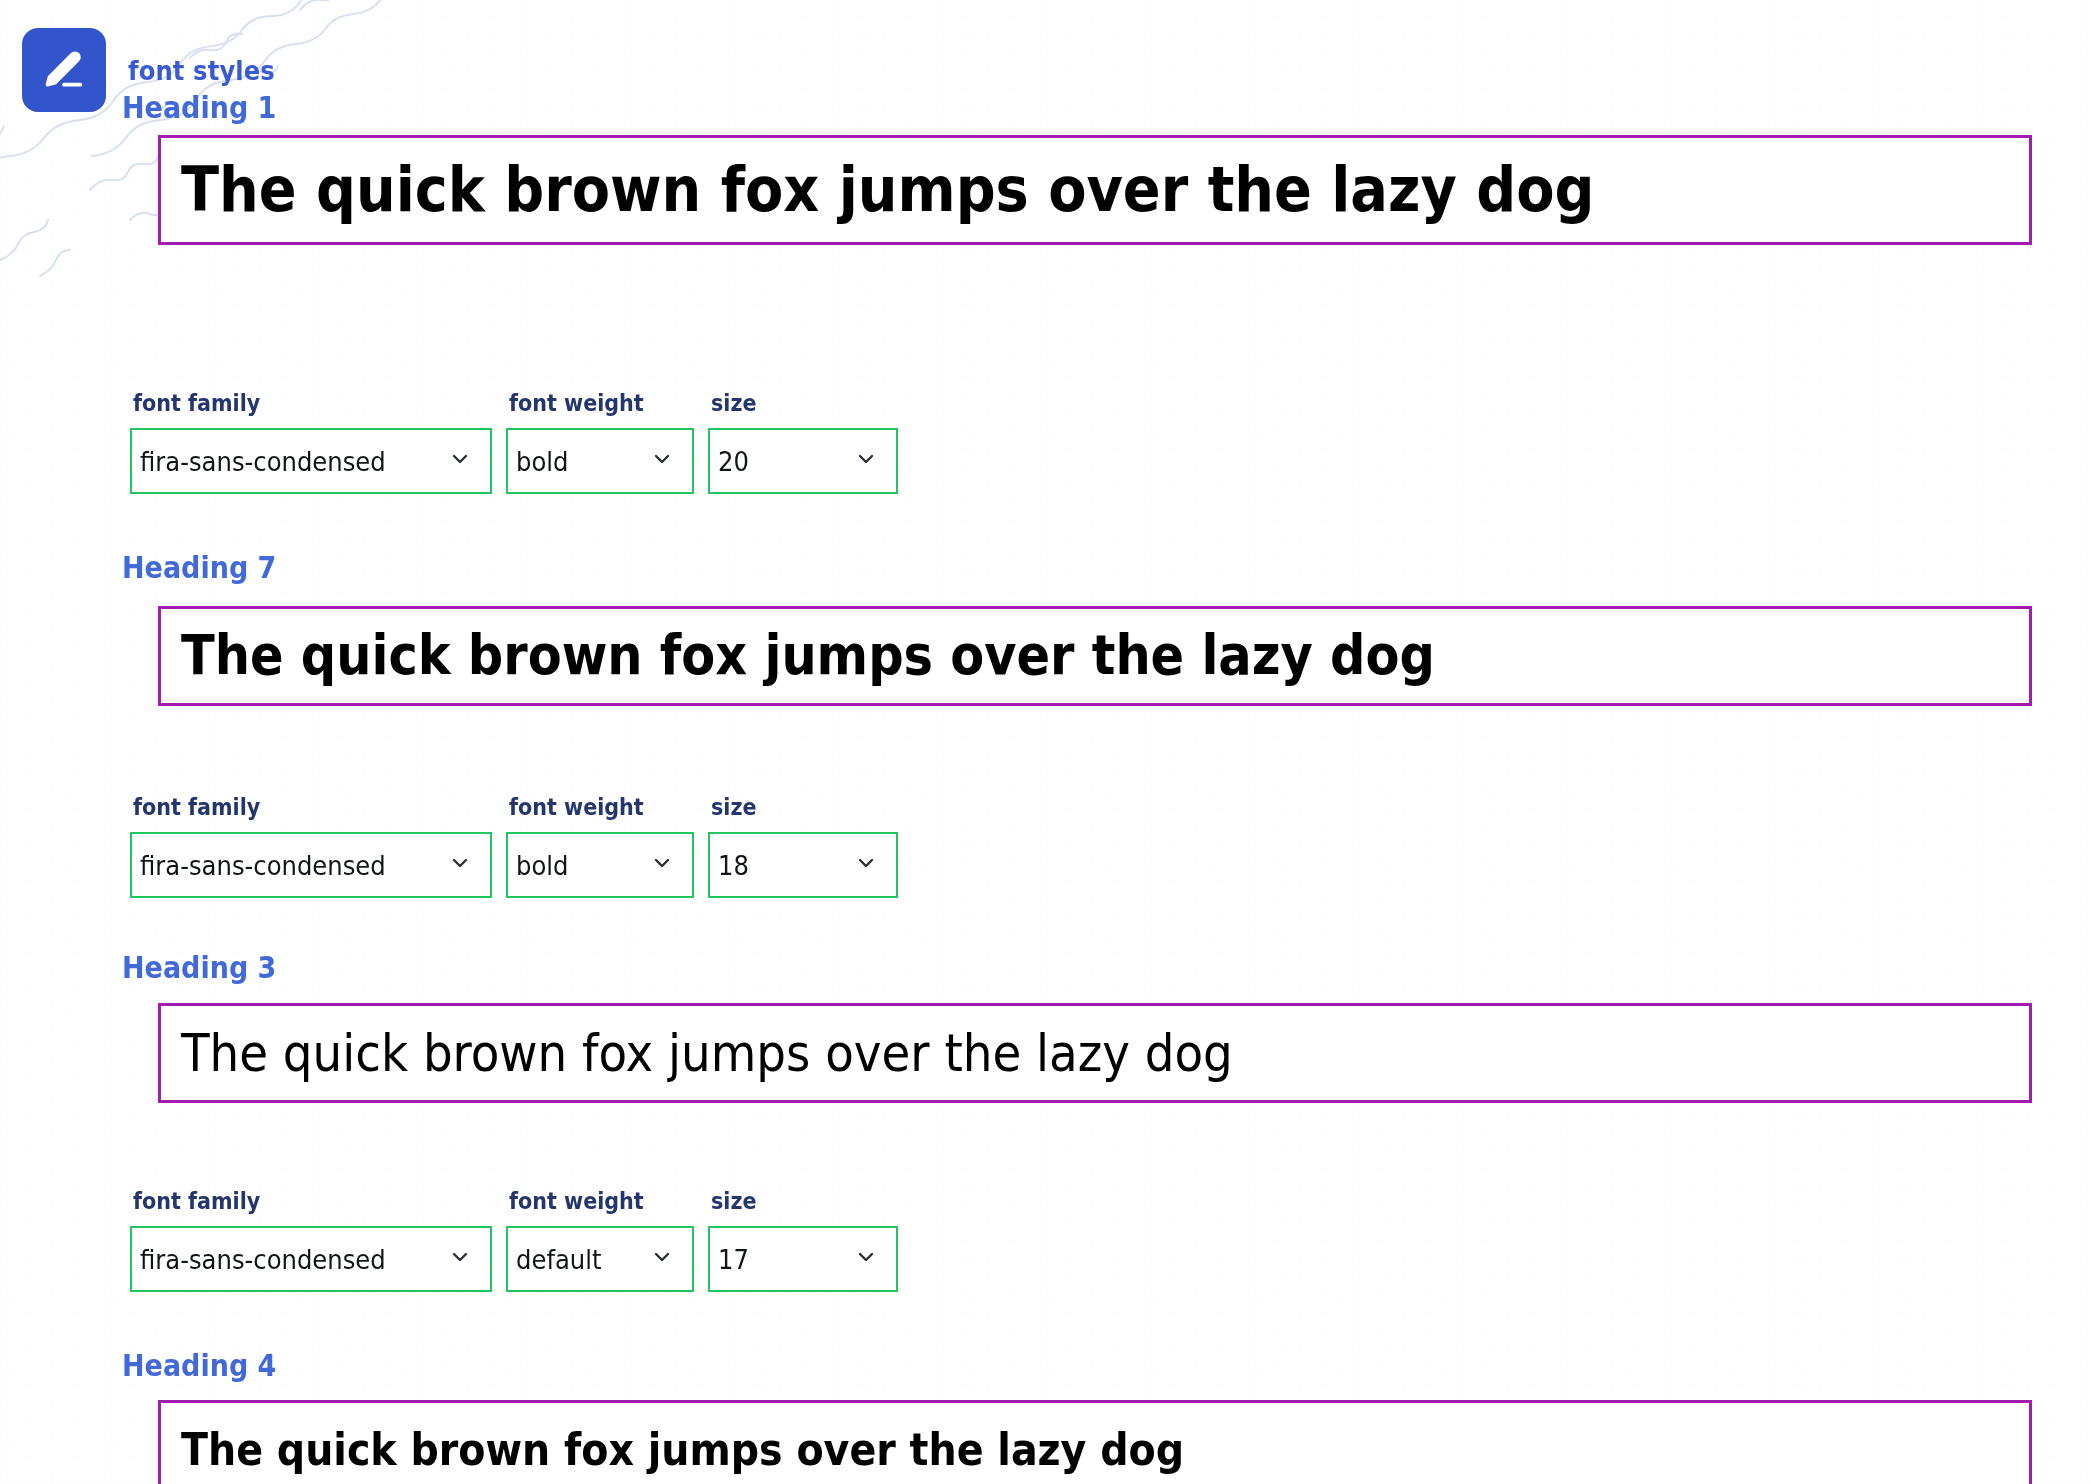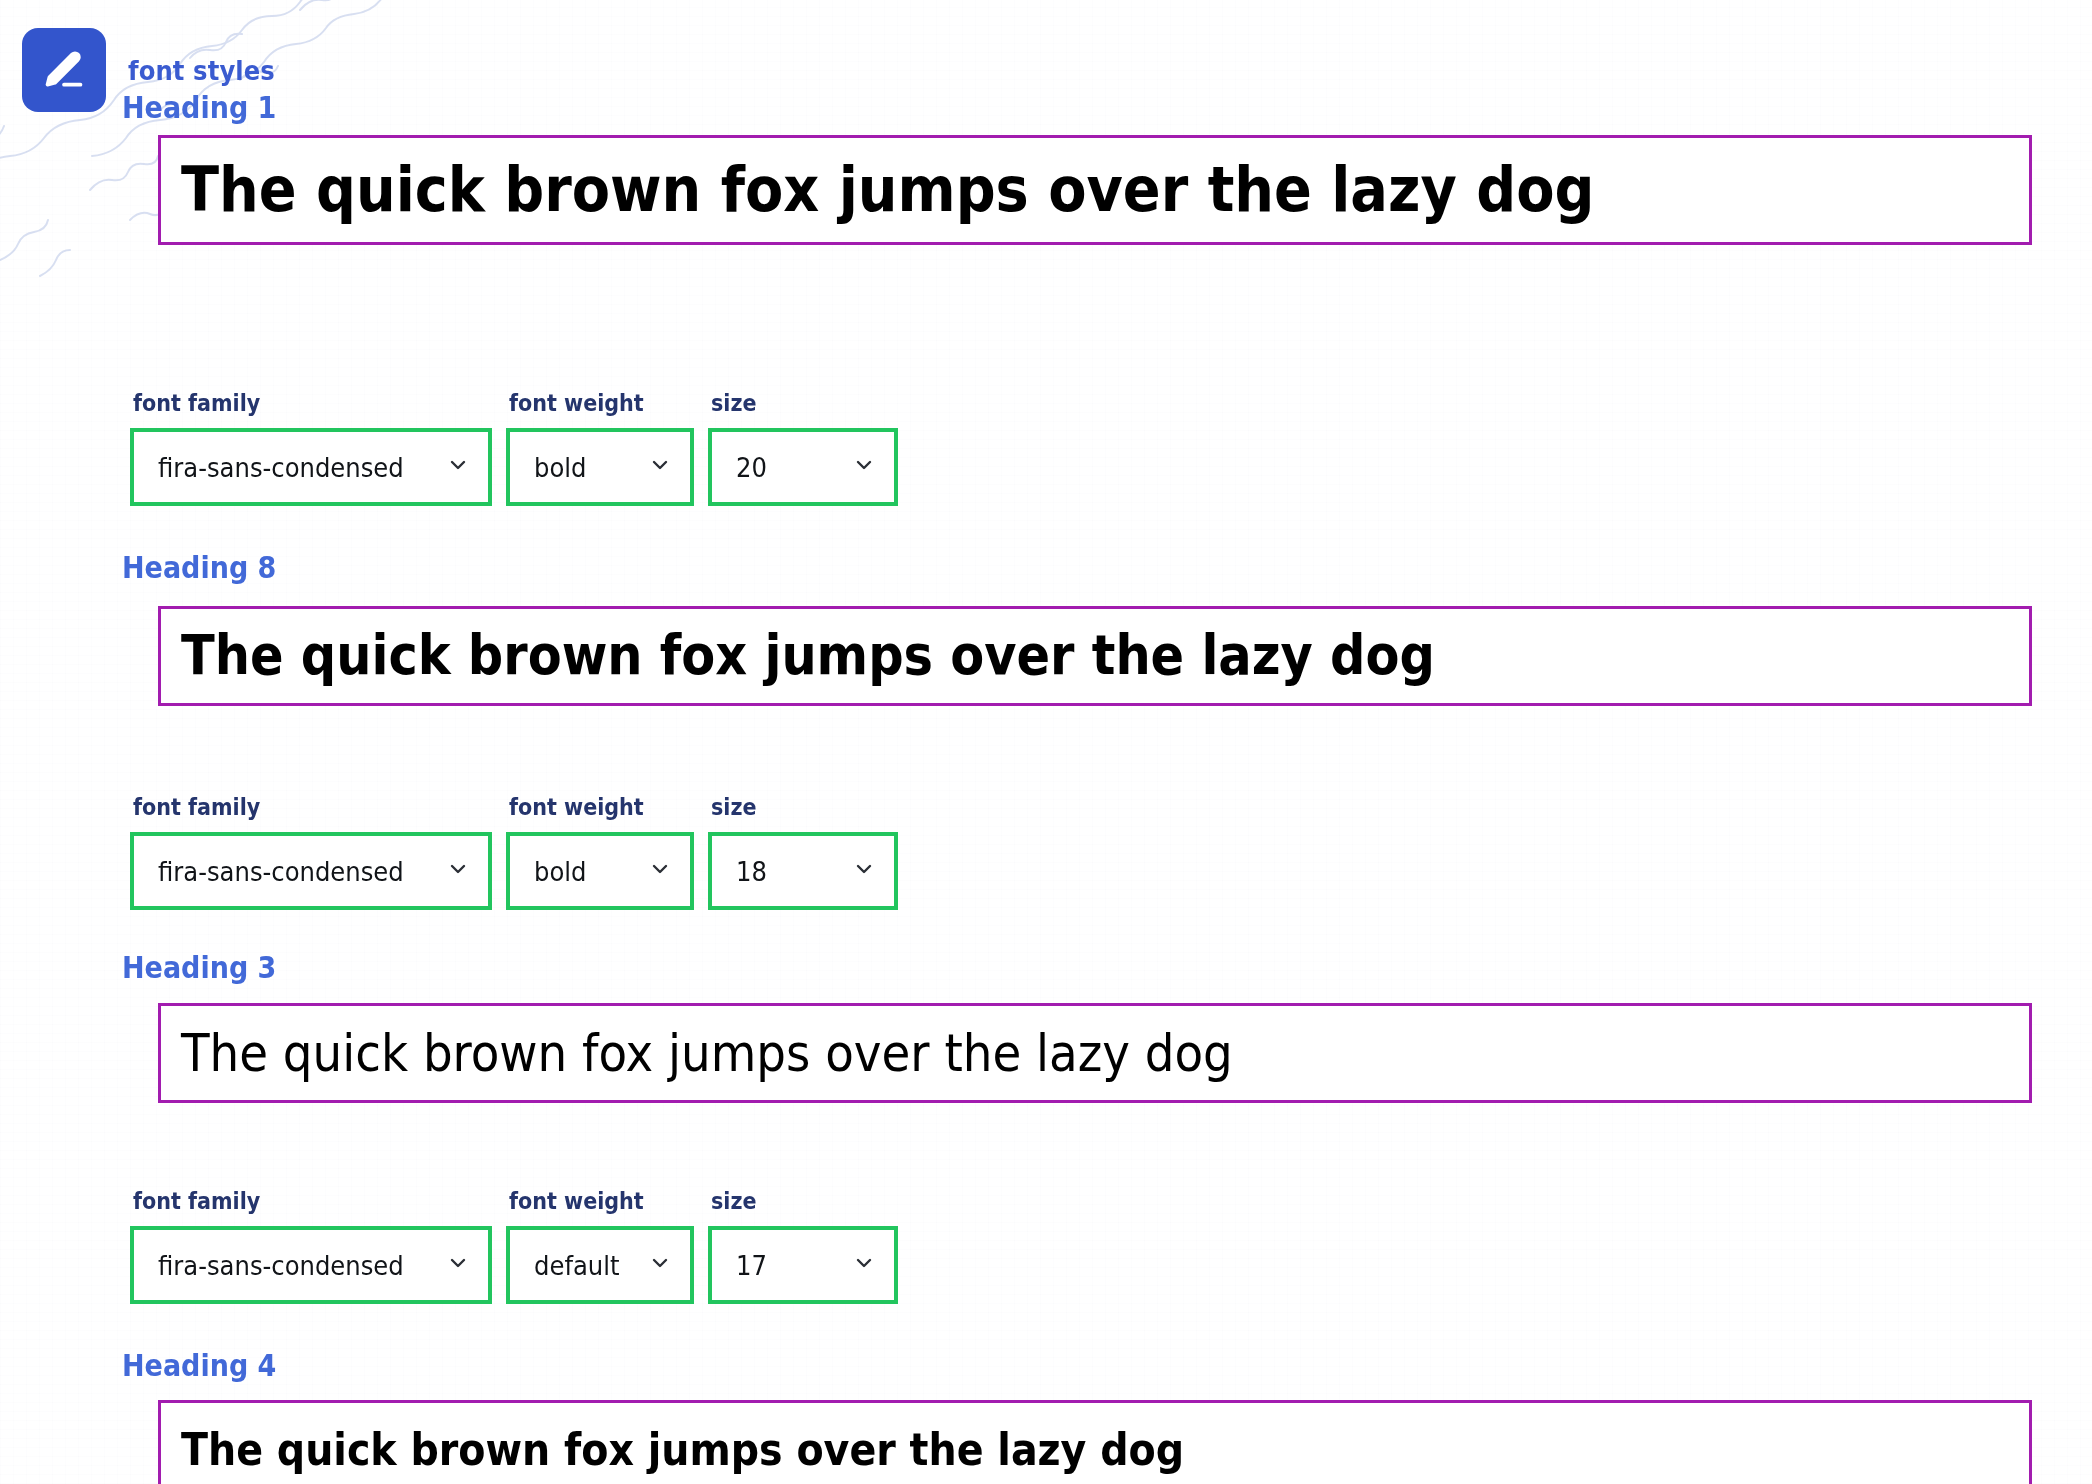--- a/index.html
+++ b/index.html
@@ -125,27 +125,27 @@
     font-stretch: condensed;
     font-weight: bold;
     font-size: 23px;
     color: #25356d;
     margin-bottom: 12px;
     margin-left: 3px;
     white-space: nowrap;
   }
   .select {
     box-sizing: border-box;
-    height: 78px;
+    height: 66px;
     background: #ffffff;
-    border: 4px solid #22c55e;
+    border: 2px solid #22c55e;
     display: flex;
     align-items: center;
     justify-content: space-between;
-    padding: 0 18px 0 24px;
+    padding: 0 18px 0 8px;
     cursor: pointer;
   }
   .select-value {
     font-family: "Liberation Sans Narrow", "DejaVu Sans Condensed", "Liberation Sans", sans-serif;
     font-stretch: condensed;
     font-size: 27px;
     color: #111418;
     white-space: nowrap;
   }
   .chev { flex: 0 0 auto; margin-left: 18px; display: block; }
@@ -233,21 +233,21 @@
             <svg width="24" height="24" viewBox="0 0 24 24" fill="none" stroke="#2b2f36" stroke-width="2.4" stroke-linecap="round" stroke-linejoin="round">
                 <polyline points="6 9 12 15 18 9"></polyline>
               </svg>
           </span>
         </div>
       </div>
     </div>
   </div>
 
   <div class="block">
-    <div class="block-label" style="top:550px">Heading 8</div>
+    <div class="block-label" style="top:550px">Heading 7</div>
 
     <div class="preview" style="top:606px; height:100px">
       <div class="preview-text" style="font-size:55px; font-weight:bold">The quick brown fox jumps over the lazy dog</div>
     </div>
 
     <div class="controls" style="top:794px">
       <div class="field">
         <div class="field-label">font family</div>
         <div class="select w-family">
           <span class="select-value">fira-sans-condensed</span>

